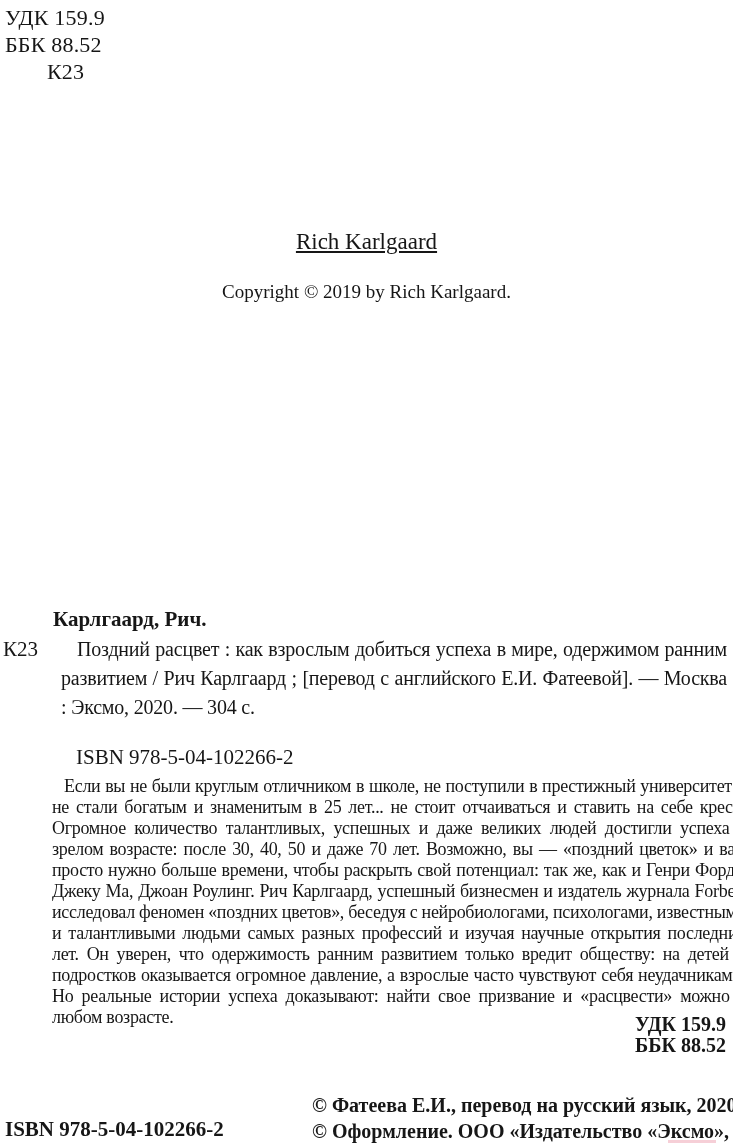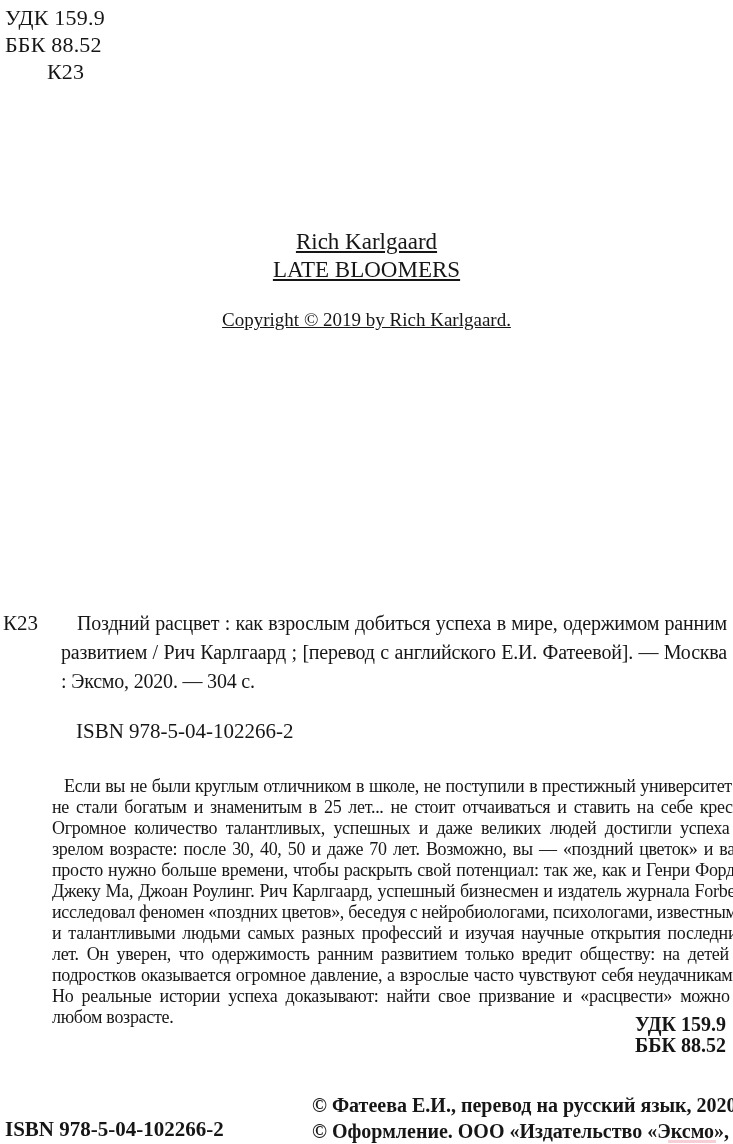--- a/index.html
+++ b/index.html
@@ -38,21 +38,20 @@
   }
   .title-block .orig-line {
     font-size: 23px;
     line-height: 28px;
     text-decoration: underline;
   }
   .title-block .copy-block {
     margin-top: 25px;
     font-size: 19px;
     line-height: 22px;
-    text-decoration: underline;
   }
 
   
   .card {
     position: absolute;
     left: 0;
     top: 606px;
     width: 727px;
   }
   .card-author {
@@ -144,27 +143,27 @@
 <div class="page">
 
   <div class="top-codes">
     <div>УДК 159.9</div>
     <div>ББК 88.52</div>
     <div class="sign-line">К23</div>
   </div>
 
   <div class="title-block">
     <div class="orig-line">Rich Karlgaard</div>
-    <div class="orig-line">LATE BLOOMERS</div>
     <div class="copy-block">
       <div>Copyright © 2019 by Rich Karlgaard.</div>
     </div>
   </div>
 
   <div class="card">
+    <div class="card-author">Карлгаард, Рич.</div>
     <div class="card-entry">
       <span class="card-sign">К23</span>
       <p class="card-desc">Поздний расцвет : как взрослым добиться успеха в мире, одержимом ранним развитием / Рич Карлгаард ; [перевод с английского Е.И. Фатеевой]. — Москва : Эксмо, 2020. — 304 с.</p>
     </div>
     <div class="card-isbn">ISBN 978-5-04-102266-2</div>
   </div>
 
   <p class="annotation">Если вы не были круглым отличником в школе, не поступили в престижный университет и не стали богатым и знаменитым в 25 лет... не стоит отчаиваться и ставить на себе крест! Огромное количество талантливых, успешных и даже великих людей достигли успеха в зрелом возрасте: после 30, 40, 50 и даже 70 лет. Возможно, вы — «поздний цветок» и вам просто нужно больше времени, чтобы раскрыть свой потенциал: так же, как и Генри Форду, Джеку Ма, Джоан Роулинг. Рич Карлгаард, успешный бизнесмен и издатель журнала Forbes, исследовал феномен «поздних цветов», беседуя с нейробиологами, психологами, известными и талантливыми людьми самых разных профессий и изучая научные открытия последних лет. Он уверен, что одержимость ранним развитием только вредит обществу: на детей и подростков оказывается огромное давление, а взрослые часто чувствуют себя неудачниками. Но реальные истории успеха доказывают: найти свое призвание и «расцвести» можно в любом возрасте.</p>
 
   <div class="bottom-codes">

